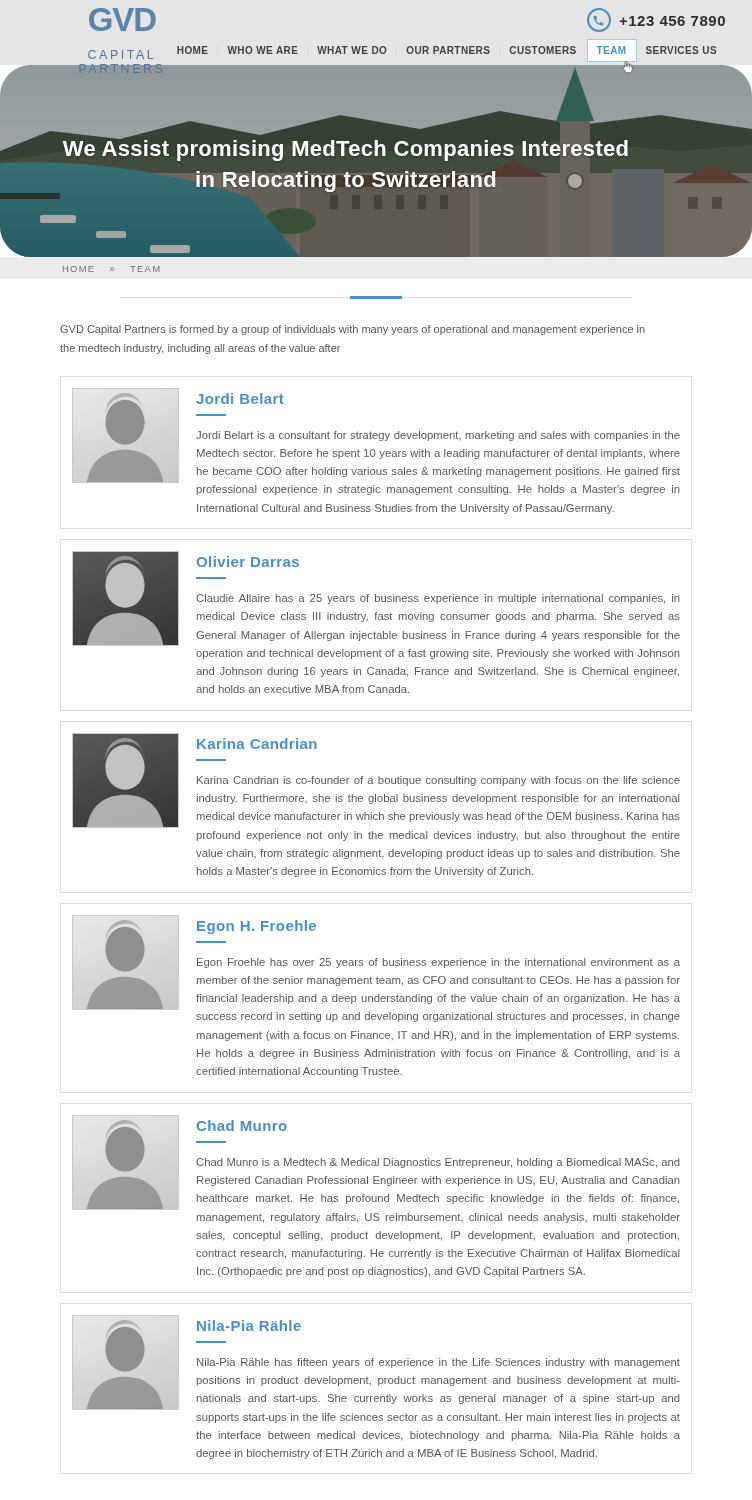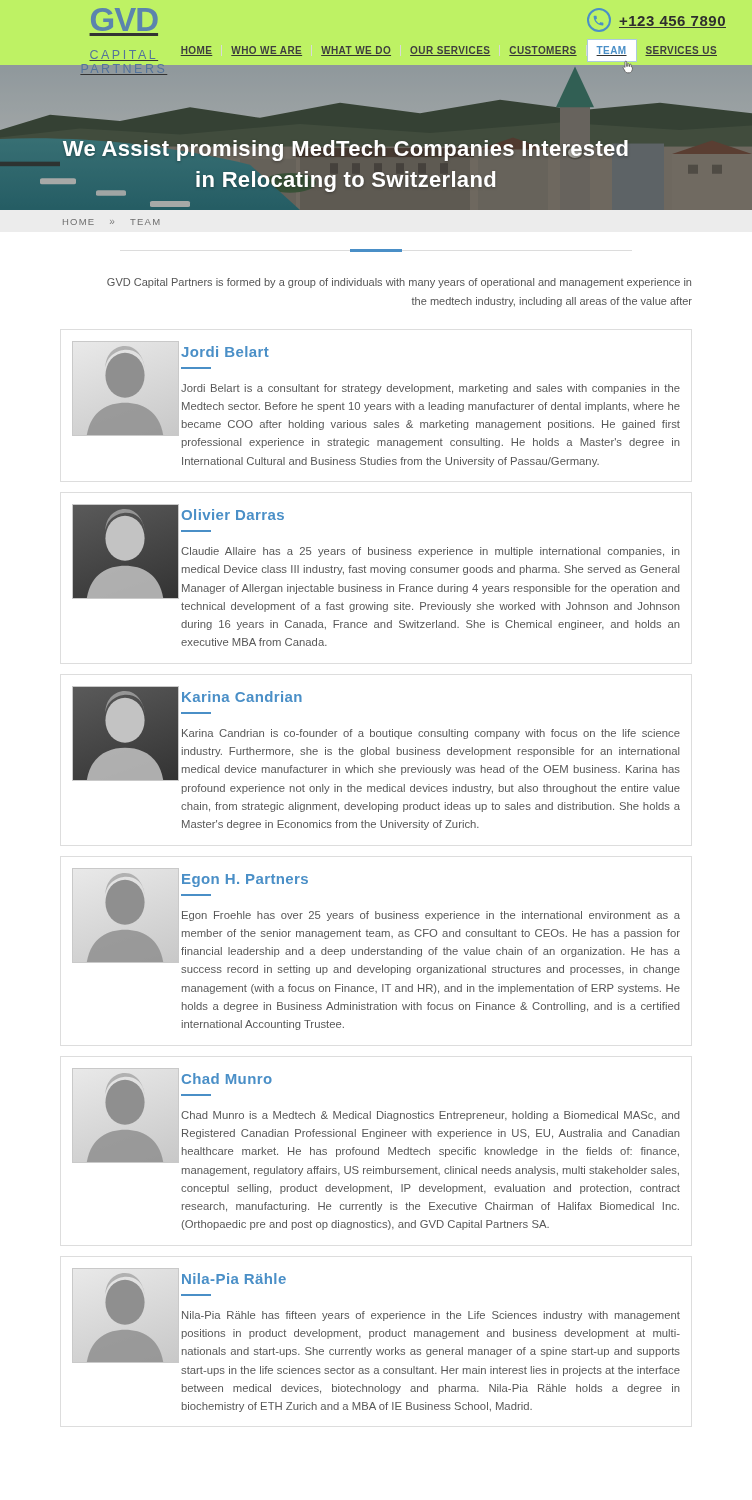--- a/index.html
+++ b/index.html
@@ -5,27 +5,26 @@
   * { box-sizing: border-box; margin: 0; padding: 0; }
   body {
     width: 752px;
     font-family: "Liberation Sans", sans-serif;
     background: #ffffff;
     color: #333;
   }
   
   .header {
     height: 65px;
-    background: #bef264;
+    background: #e5e5e5;
     display: flex;
     justify-content: space-between;
     padding: 0 26px 0 76px;
     position: relative;
     z-index: 5;
-    text-decoration: underline;
   }
   .logo { padding-top: 4px; text-align: center; cursor: pointer; }
   .logo-mark {
     font-size: 33px; font-weight: bold; letter-spacing: -1px;
     color: #5b84ad; line-height: 32px;
     font-family: "Liberation Sans", sans-serif;
   }
   .logo-sub {
     font-size: 12.5px; letter-spacing: 2.5px; color: #54749b;
     line-height: 14px; margin-top: 12px;
@@ -42,46 +41,46 @@
   .nav-item {
     font-size: 10px; font-weight: bold; color: #3f3f3f;
     letter-spacing: 0.4px; padding: 5px 9px; cursor: pointer; white-space: nowrap;
   }
   .nav-sep { width: 1px; height: 11px; background: #d9d9d9; }
   .nav-item.active {
     color: #4a8fc7; border: 1px solid #abc9df; position: relative; background: #fff;
   }
   .cursor-hand { position: absolute; right: 2px; bottom: -13px; width: 14px; height: 14px; }
   
-  .hero { height: 145px; position: relative; overflow: hidden; }
+  .hero { height: 192px; position: relative; overflow: hidden; border-radius: 31px; }
   .hero svg.hero-art { position: absolute; inset: 0; width: 100%; height: 100%; display: block; }
   .hero-title {
     position: absolute; left: 0; right: 60px; top: 68px;
     text-align: center; color: #fff; font-weight: bold;
     font-size: 22px; line-height: 31px; letter-spacing: 0.3px;
     text-shadow: 0 1px 3px rgba(0,0,0,0.35);
   }
   
   .breadcrumb {
     height: 22px; background: #ececec; display: flex; align-items: center;
     padding-left: 62px; font-size: 9.5px; color: #6e6e6e; letter-spacing: 1.2px;
   }
   .breadcrumb .crumb { cursor: pointer; }
   .breadcrumb .sep { margin: 0 14px; color: #7a7a7a; font-size: 10px; }
   
   .main { width: 632px; margin: 0 auto; padding-bottom: 24px; }
   .page-title { text-align: center; margin-top: 34px; font-size: 27px; font-weight: bold; color: #161616; letter-spacing: 0.5px; }
   .page-title .accent { color: #4a8fc7; }
   .title-divider { position: relative; width: 512px; height: 1px; background: #dcdcdc; margin: 18px auto 0; }
   .title-divider .blue-seg { position: absolute; left: 50%; transform: translateX(-50%); top: -1px; width: 52px; height: 3px; background: #4a8fc7; }
-  .intro { margin-top: 22px; text-align: right; font-size: 11px; line-height: 1.75; color: #555; }
+  .intro { margin-top: 22px; text-align: left; font-size: 11px; line-height: 1.75; color: #555; }
   .cards { margin-top: 17px; }
   .card {
     border: 1px solid #ddd; background: #fff; padding: 11px;
-    display: flex; gap: 2px; margin-bottom: 10px;
+    display: flex; gap: 17px; margin-bottom: 10px;
   }
   .photo {
     width: 107px; height: 95px; flex-shrink: 0;
     border: 1px solid #c9c9c9; display: block;
   }
   .photo.light { background: linear-gradient(160deg, #e9e9e9, #c8c8c8); color: #8f8f8f; }
   .photo.dark  { background: linear-gradient(160deg, #5a5a5a, #333333); color: #c3c3c3; }
   .card-body { flex: 1; padding-top: 2px; }
   .member-name { font-size: 15px; font-weight: bold; color: #4a8fc7; letter-spacing: 0.4px; }
   .name-underline { width: 30px; height: 2px; background: #4a8fc7; margin: 7px 0 10px; }
@@ -114,21 +113,21 @@
       </span>
       <span class="phone-number">+123 456 7890</span>
     </div>
     <div class="nav">
       <span class="nav-item">HOME</span>
       <span class="nav-sep"></span>
       <span class="nav-item">WHO WE ARE</span>
       <span class="nav-sep"></span>
       <span class="nav-item">WHAT WE DO</span>
       <span class="nav-sep"></span>
-      <span class="nav-item">OUR SERVICES</span>
+      <span class="nav-item">OUR PARTNERS</span>
       <span class="nav-sep"></span>
       <span class="nav-item">CUSTOMERS</span>
       <span class="nav-sep"></span>
       <span class="nav-item active">
         <span>TEAM</span>
         <svg class="cursor-hand" viewBox="0 0 24 24">
           <path d="M10 2c.8 0 1.5.7 1.5 1.5V11h1V7.5c0-.8.7-1.5 1.4-1.5.8 0 1.5.7 1.5 1.5V11h1V8.5c0-.8.6-1.4 1.4-1.4.8 0 1.5.6 1.5 1.4V12h.9c.7 0 1.3.6 1.3 1.3 0 2.5-.6 4.5-1.6 6.2-.8 1.4-2.3 2.5-4 2.5h-3c-1.7 0-3.2-.9-4-2.3L5.6 14c-.5-.8-.2-1.9.7-2.3.7-.4 1.6-.1 2 .5l.2.4V3.5C8.5 2.7 9.2 2 10 2z" fill="#fff" stroke="#555" stroke-width="1.4"></path>
         </svg>
       </span>
       <span class="nav-item">SERVICES US</span>
@@ -236,21 +235,21 @@
         <div class="name-underline"></div>
         <p class="member-bio">Karina Candrian is co-founder of a boutique consulting company with focus on the life science industry. Furthermore, she is the global business development responsible for an international medical device manufacturer in which she previously was head of the OEM business. Karina has profound experience not only in the medical devices industry, but also throughout the entire value chain, from strategic alignment, developing product ideas up to sales and distribution. She holds a Master's degree in Economics from the University of Zurich.</p>
       </div>
     </div>
 
     <div class="card">
       <svg class="photo light">
           <use href="#avatar"></use>
         </svg>
       <div class="card-body">
-        <div class="member-name">Egon H. Partners</div>
+        <div class="member-name">Egon H. Froehle</div>
         <div class="name-underline"></div>
         <p class="member-bio">Egon Froehle has over 25 years of business experience in the international environment as a member of the senior management team, as CFO and consultant to CEOs. He has a passion for financial leadership and a deep understanding of the value chain of an organization. He has a success record in setting up and developing organizational structures and processes, in change management (with a focus on Finance, IT and HR), and in the implementation of ERP systems. He holds a degree in Business Administration with focus on Finance &amp; Controlling, and is a certified international Accounting Trustee.</p>
       </div>
     </div>
 
     <div class="card">
       <svg class="photo light">
           <use href="#avatar"></use>
         </svg>
       <div class="card-body">

